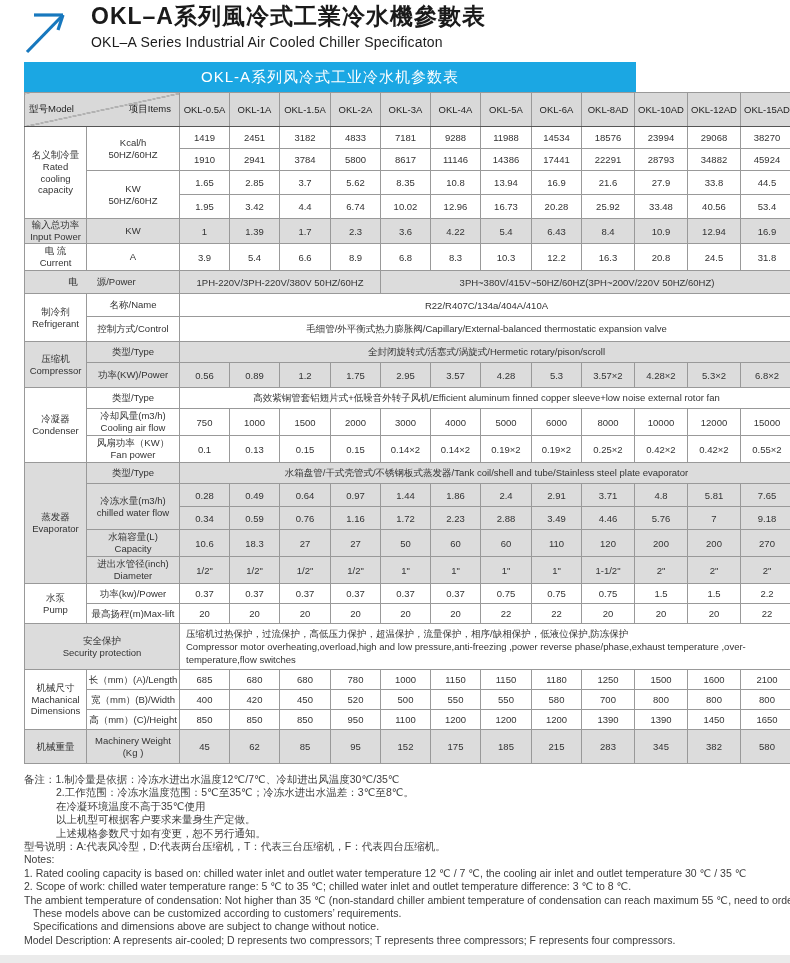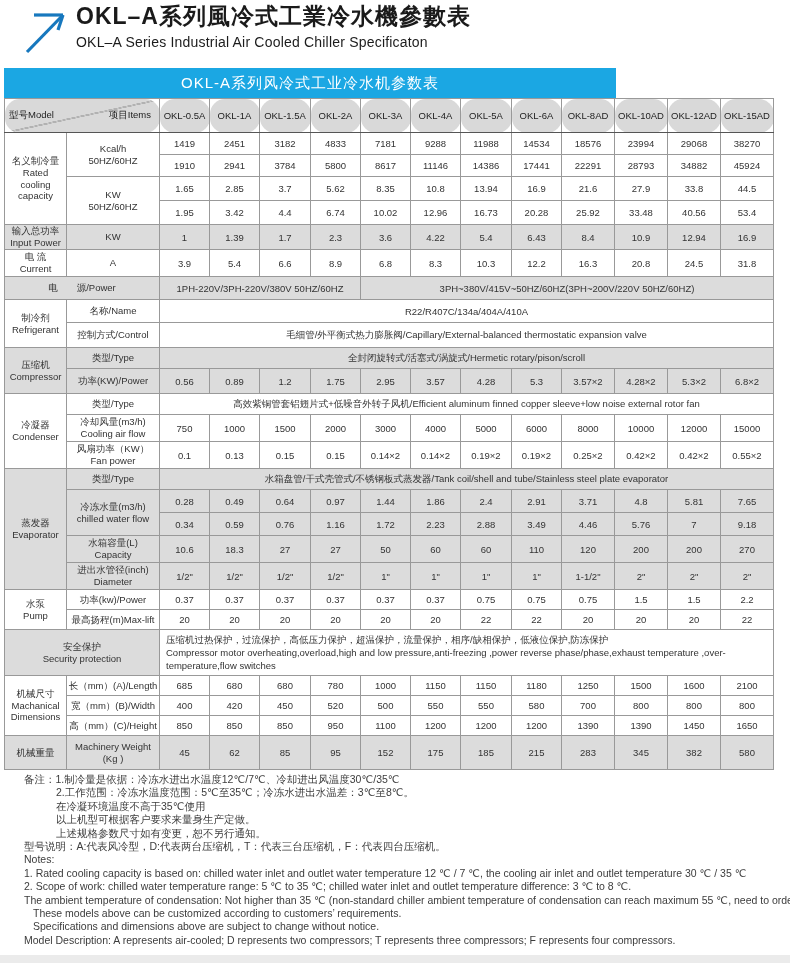--- a/index.html
+++ b/index.html
@@ -1,30 +1,30 @@
 <!DOCTYPE html>
 <html><head>
 <meta charset="utf-8">
 <style>
   html,body{margin:0;padding:0;background:#fff;}
   body{width:790px;height:963px;position:relative;font-family:"Liberation Sans","DejaVu Sans",sans-serif;color:#333;overflow:hidden;}
 
   
   .pg-header{position:absolute;left:0;top:0;width:790px;height:58px;}
   .logo{position:absolute;left:14px;top:6px;}
-  .titles{position:absolute;left:76px;top:1px;}
+  .titles{position:absolute;left:91px;top:1px;}
   .title-zh{margin:0;font-size:23px;font-weight:bold;color:#1a1a1a;letter-spacing:1px;}
   .title-en{margin:2px 0 0 0;font-size:14px;font-weight:500;color:#1c1c1c;letter-spacing:.2px;}
 
   
-  .tableWrap{position:absolute;left:4px;top:62px;width:612px;margin-top:6px;}
+  .tableWrap{position:absolute;left:24px;top:62px;width:612px;}
   .tableTitle{height:30px;line-height:30px;text-align:center;background:#1ba7e3;color:#fff;font-size:15px;letter-spacing:1px;}
   table{border-collapse:collapse;table-layout:fixed;width:768px;border:1.5px solid #555;}
   td,th{border:1px solid #999;text-align:center;vertical-align:middle;font-size:9.5px;padding:0 1px;color:#333;white-space:pre-line;overflow:hidden;}
-  thead th{background:#d9d9d9;font-weight:normal;font-size:9.5px;color:#222;border-bottom:1.5px solid #555;border-radius:15px;}
+  thead th{background:#d9d9d9;font-weight:normal;font-size:9.5px;color:#222;border-bottom:1.5px solid #555;}
   tr.sh > td{background:#dcdcdc;}
   td.shd{background:#dcdcdc;}
   tr.gs > td{border-top:1.5px solid #555;}
   td.glab{font-size:9.5px;line-height:1.25;}
   td.ilab{font-size:9.5px;line-height:1.25;}
   td.txt{font-size:9.5px;}
   td.secContent{text-align:left;padding:2px 6px;line-height:1.4;white-space:normal;}
   .h20{height:20px}.h21{height:21px}.h22{height:22px}.h23{height:23px}.h24{height:24px}
   .h25{height:25px}.h27{height:27px}.h34{height:34px}.h46{height:46px}
   th.corner{position:relative;background:#d9d9d9 linear-gradient(to bottom right,transparent 49.5%,#8a8a8a 49.5%,#8a8a8a 50.6%,transparent 50.6%);}

